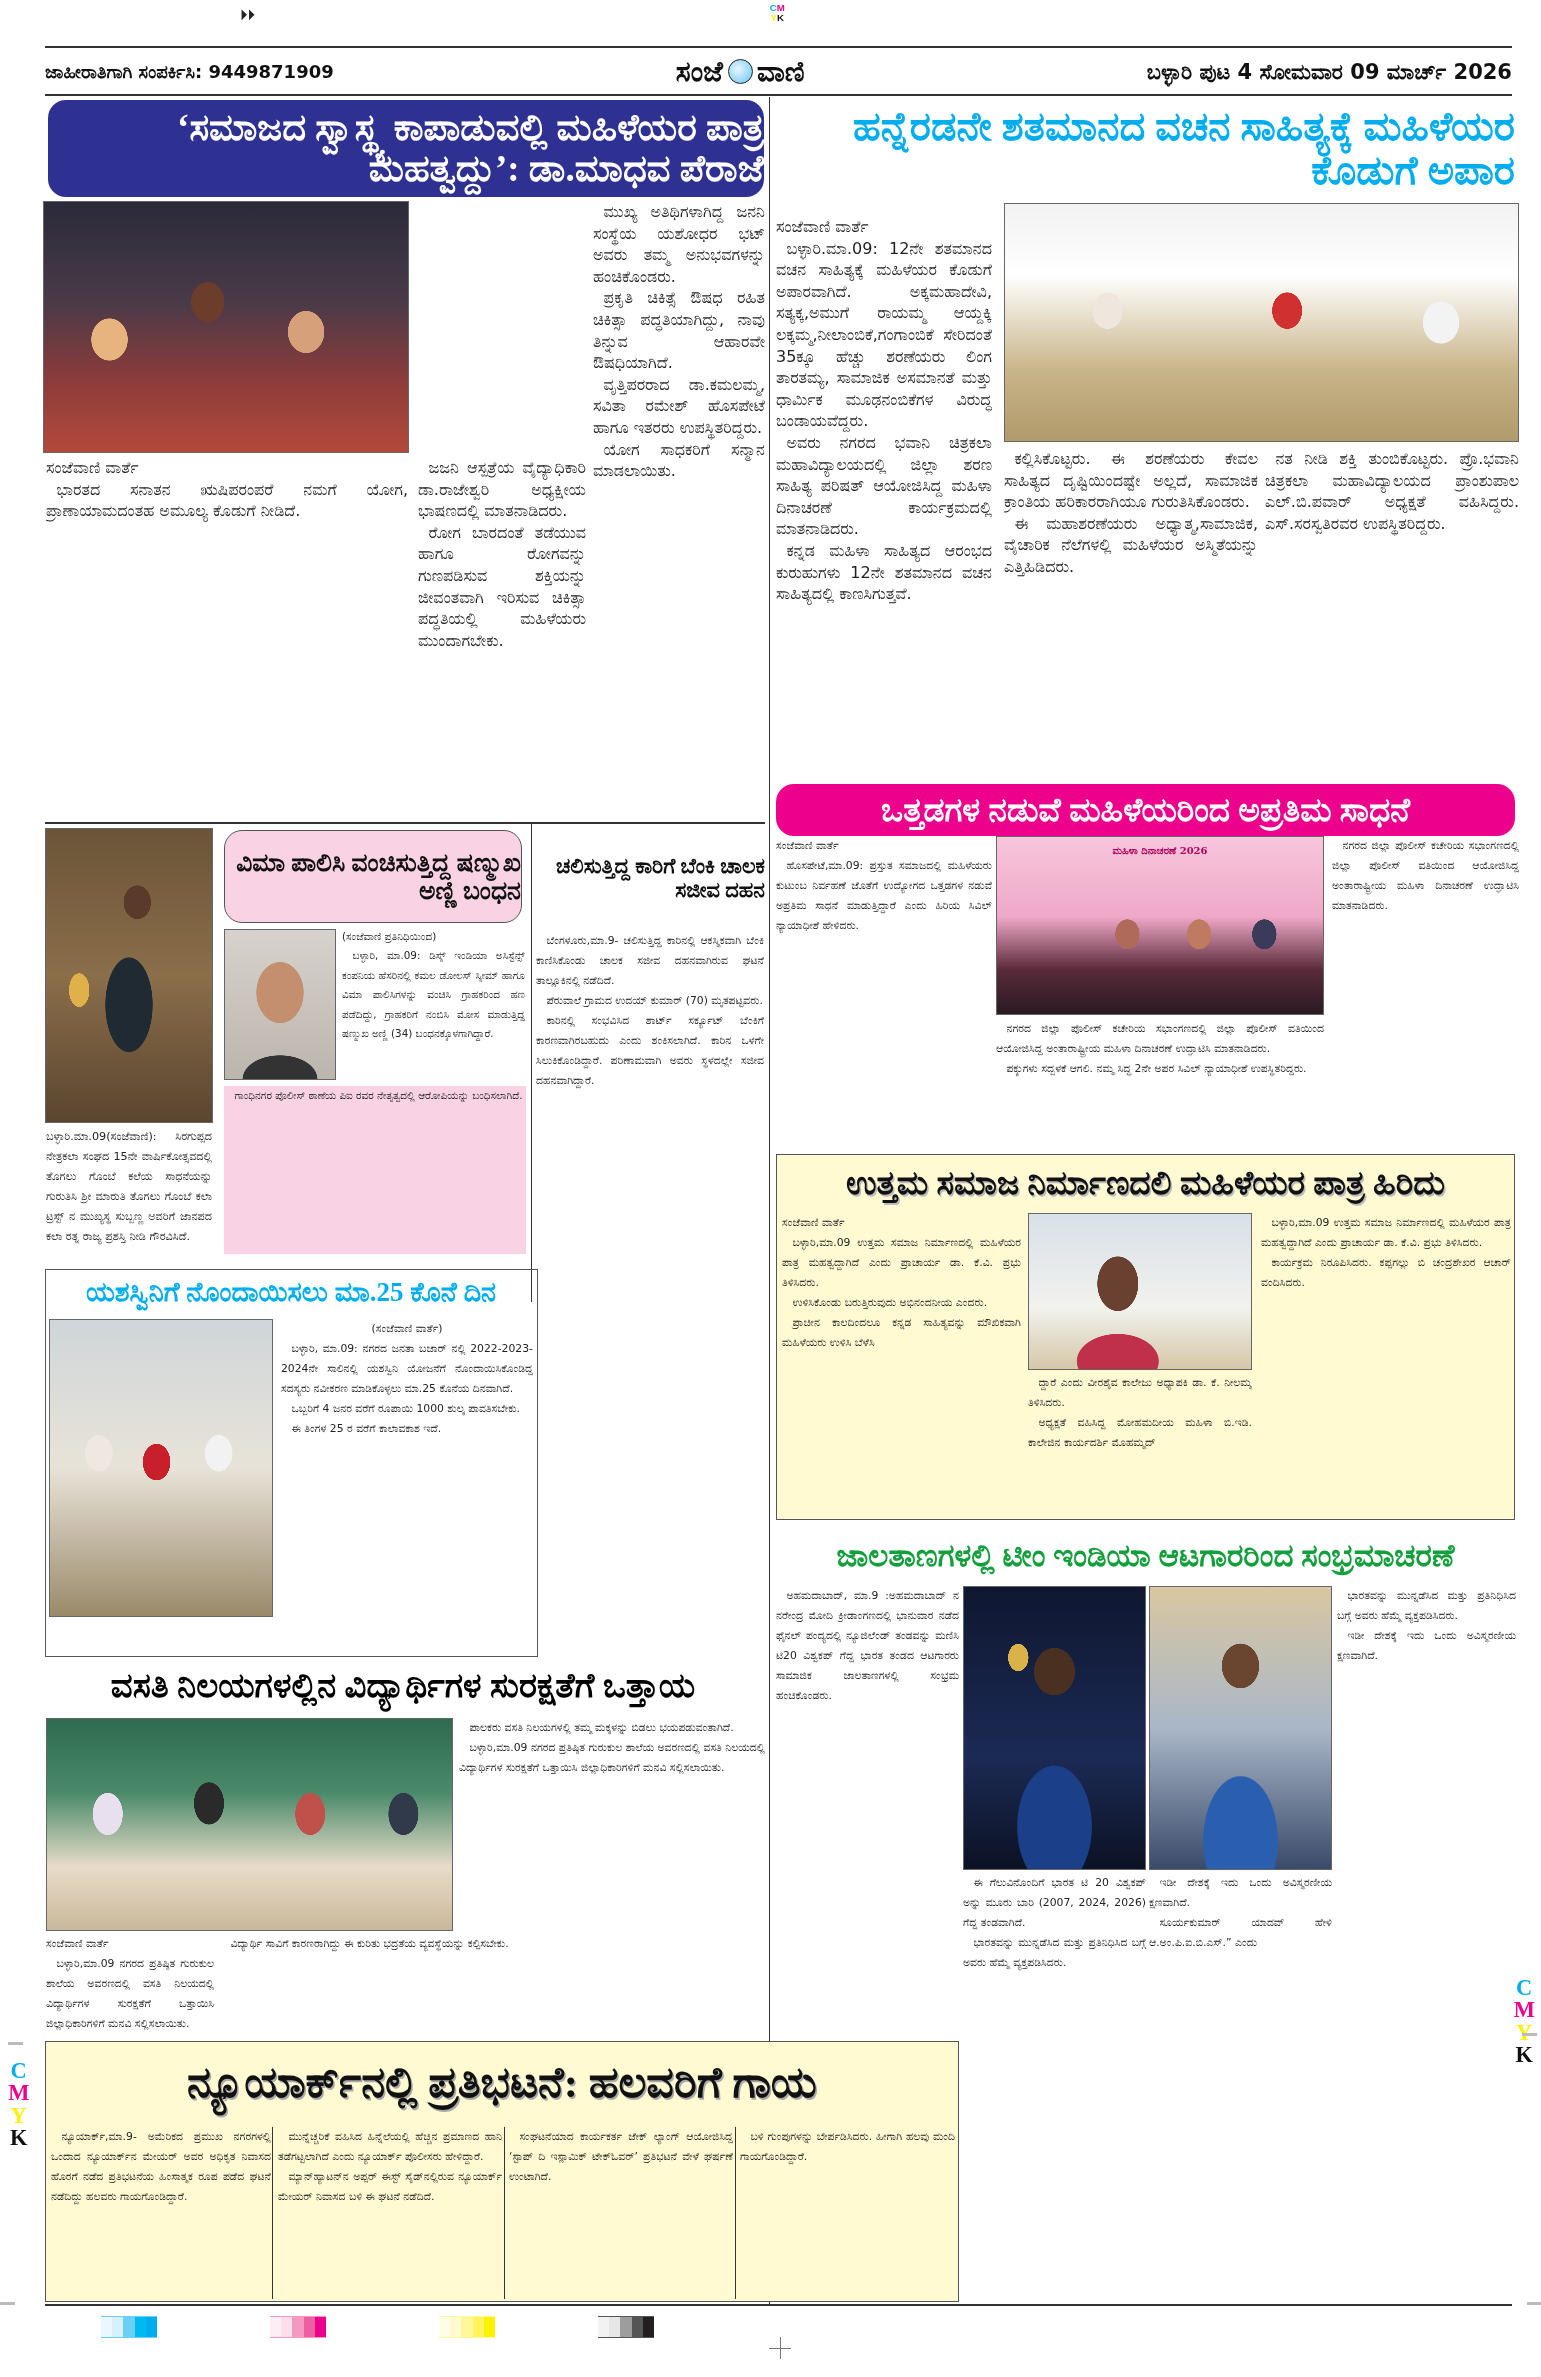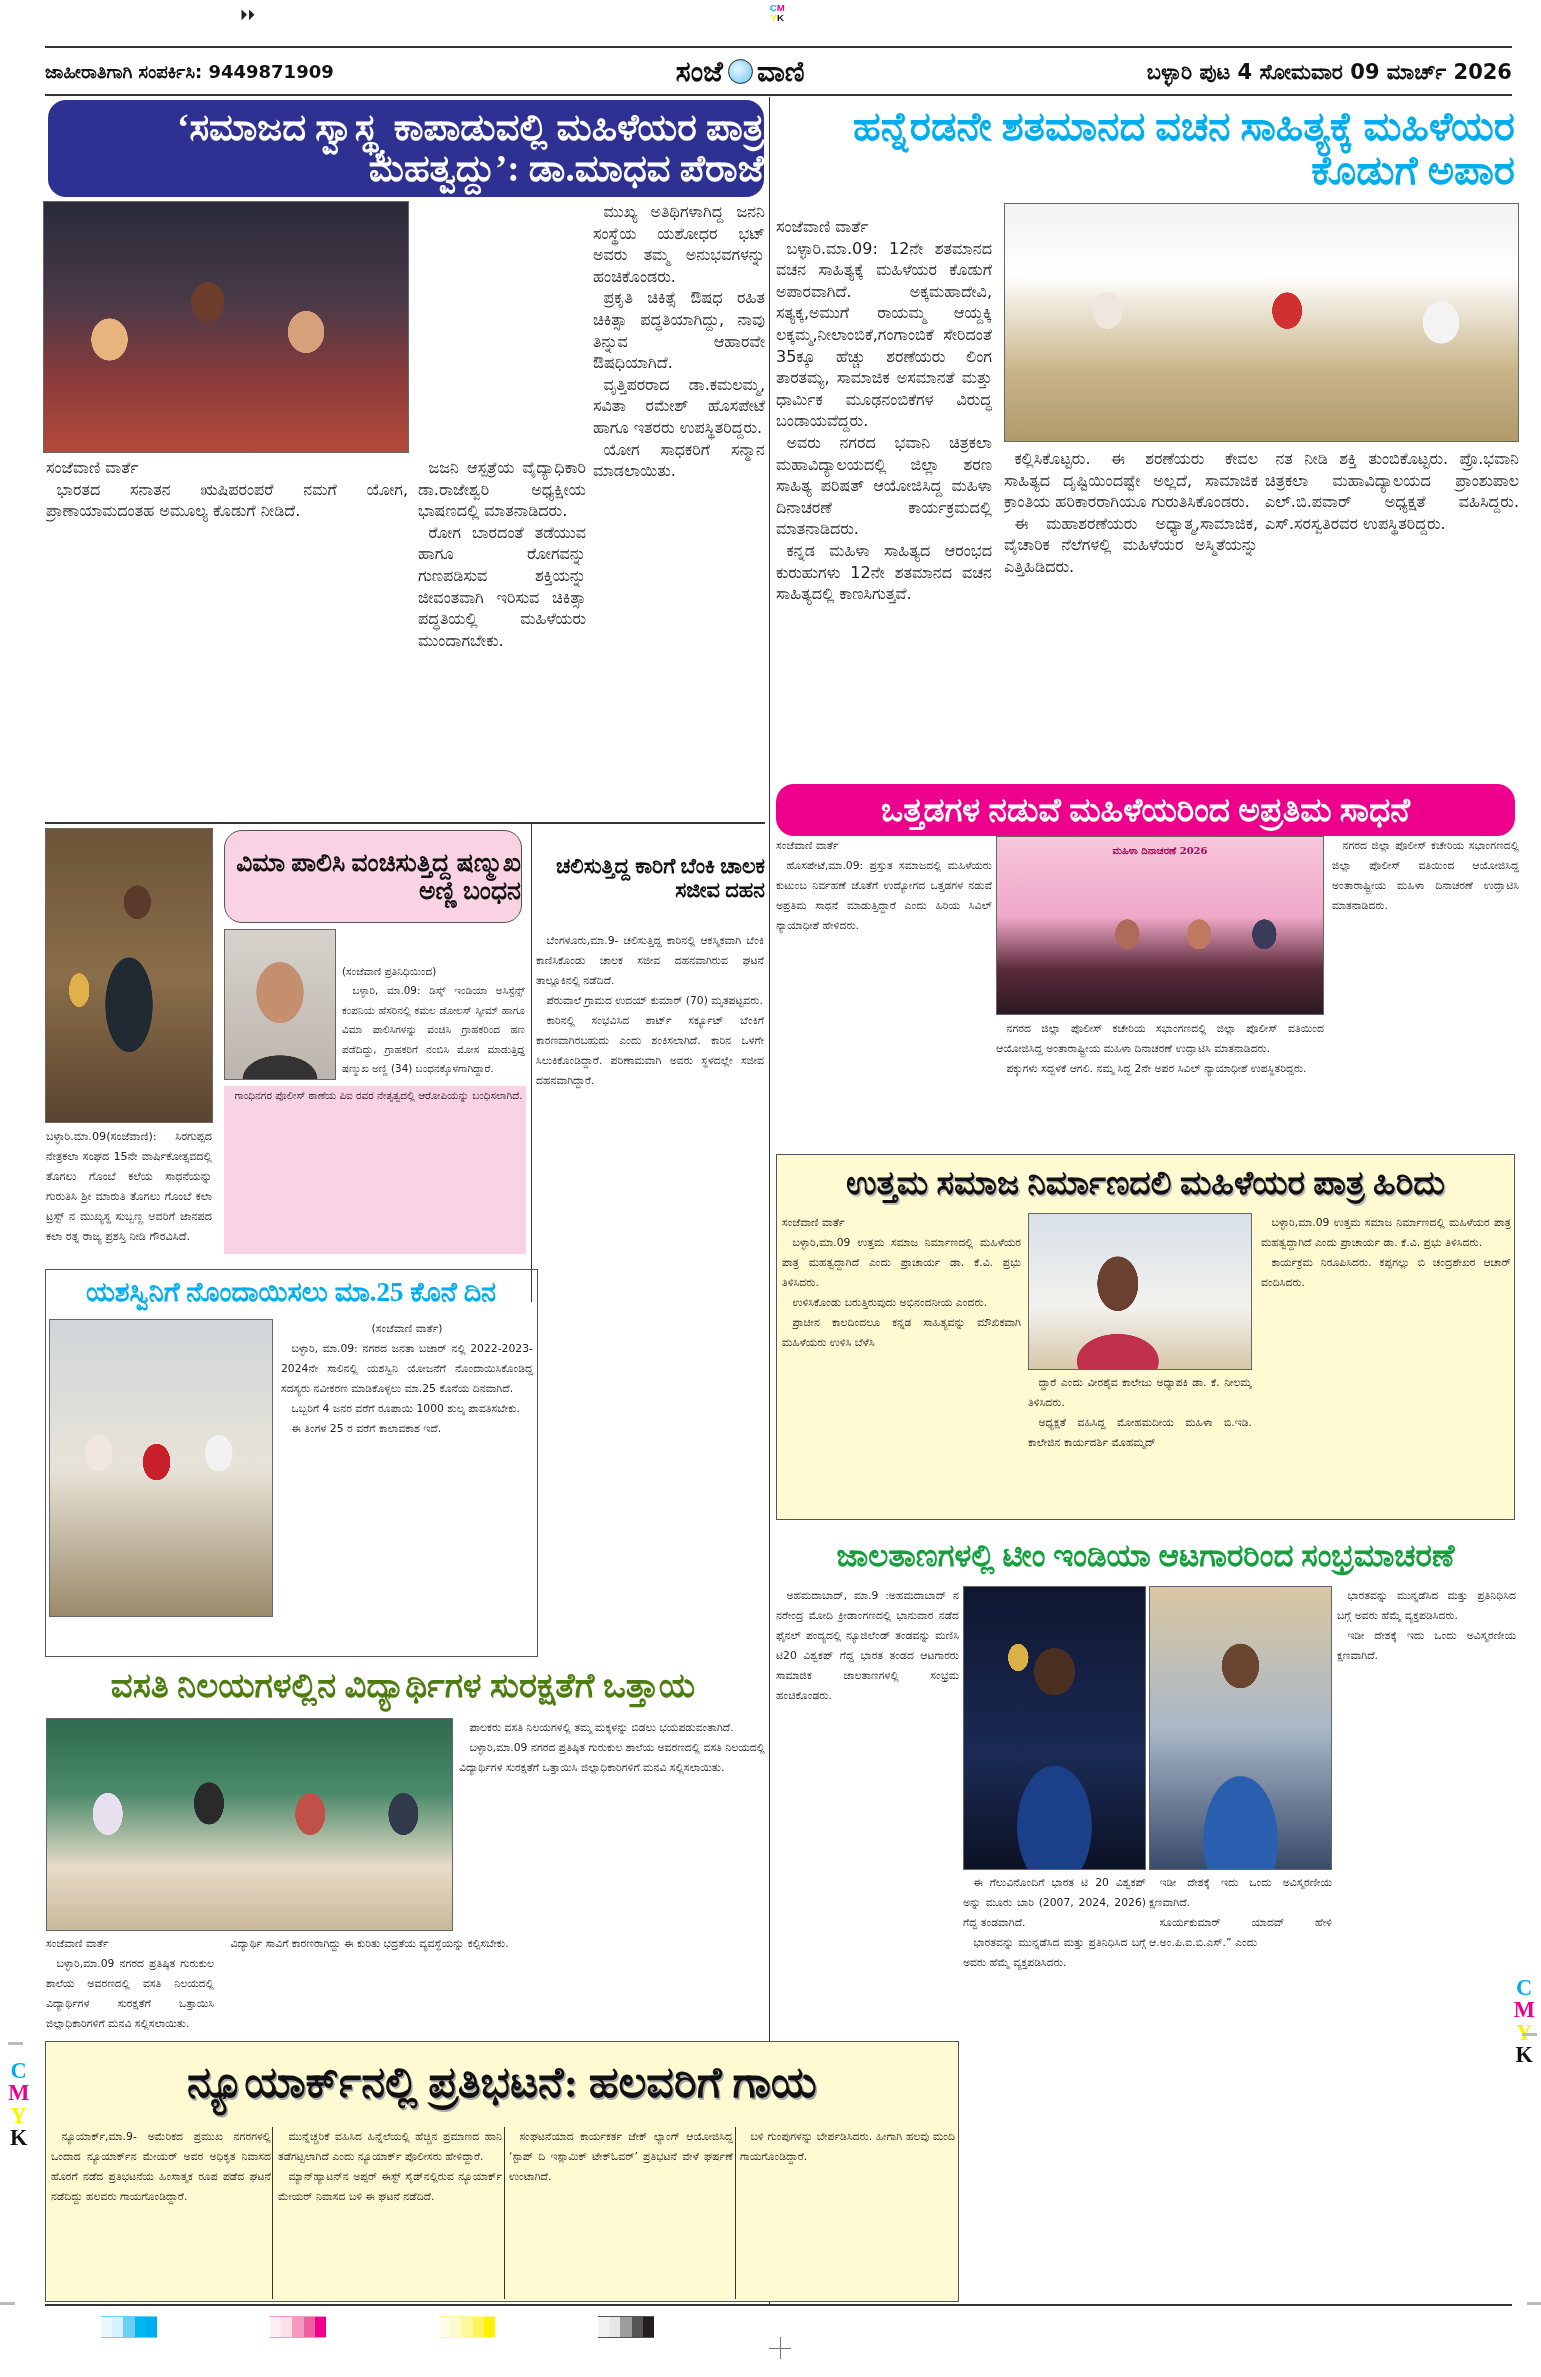--- a/index.html
+++ b/index.html
@@ -22,21 +22,21 @@
   .mh-globe { width: 25px; height: 25px; border-radius: 50%; background: radial-gradient(circle at 40% 40%, #e6f6ff, #66c6f0); border: 1.5px solid #222; }
   .mh-right { font-family: "DejaVu Sans", sans-serif; font-weight: bold; font-size: 21px; color: #111; }
 
   
   .hl { position: absolute; display: flex; align-items: center; justify-content: center; text-align: right; font-family: Liberation Serif, serif; font-weight: bold; line-height: 1.1; border-radius: 18px; }
   .hl-blue { background: #2e3192; color: #fff; }
   .hl-cyan { color: #00aeef; }
   .hl-pink-bg { background: #ec008c; color: #fff; }
   .hl-lightpink { background: #f9d3e4; color: #111; border: 1.5px solid #555; }
   .hl-green { color: #13a03c; }
-  .hl-magenta { color: #4d7c0f; }
+  .hl-magenta { color: #000000; }
   .hl-black { color: #111; }
 
   
   .col { position: absolute; font-family: "DejaVu Sans", sans-serif; font-size: 16px; line-height: 21.6px; text-align: justify; color: #222; overflow: hidden; }
   .col p { text-indent: 10.4px; }
   .vsep { position: absolute; width: 0.7px; background: #333; }
 
   
   .photo { position: absolute; overflow: hidden; border: 0.7px solid #666; }
   .ph-event1 { background:
@@ -168,21 +168,21 @@
 <div class="col" style="left:1265px; top:448px; width:254px; height:317px;">
   <p>ನತ ನೀಡಿ ಶಕ್ತಿ ತುಂಬಿಕೊಟ್ಟರು. ಪ್ರೊ.ಭವಾನಿ ಚಿತ್ರಕಲಾ ಮಹಾವಿದ್ಯಾಲಯದ ಪ್ರಾಂಶುಪಾಲ ಎಲ್.ಬಿ.ಪವಾರ್ ಅಧ್ಯಕ್ಷತೆ ವಹಿಸಿದ್ದರು. ಎಸ್.ಸರಸ್ವತಿರವರ ಉಪಸ್ಥಿತರಿದ್ದರು.</p>
 </div>
 
 <div class="rule" style="left:45px; top:822px; width:720px; height:1.5px;"></div>
 <div class="photo ph-award" style="left:45px; top:828px; width:168px; height:295px;"></div>
 <div class="caption" style="left:46px; top:1127px; width:166px; height:134px;">ಬಳ್ಳಾರಿ.ಮಾ.09(ಸಂಜೆವಾಣಿ): ಸಿರಗುಪ್ಪದ ನೇತ್ರಕಲಾ ಸಂಘದ 15ನೇ ವಾರ್ಷಿಕೋತ್ಸವದಲ್ಲಿ ತೊಗಲು ಗೊಂಬೆ ಕಲೆಯ ಸಾಧನೆಯನ್ನು ಗುರುತಿಸಿ ಶ್ರೀ ಮಾರುತಿ ತೊಗಲು ಗೊಂಬೆ ಕಲಾ ಟ್ರಸ್ಟ್ ನ ಮುಖ್ಯಸ್ಥ ಸುಬ್ಬಣ್ಣ ಅವರಿಗೆ ಜಾನಪದ ಕಲಾ ರತ್ನ ರಾಜ್ಯ ಪ್ರಶಸ್ತಿ ನೀಡಿ ಗೌರವಿಸಿದೆ.</div>
 
 <div class="hl hl-lightpink" style="left:224px; top:830px; width:298px; height:93px; font-size:25px;">ವಿಮಾ ಪಾಲಿಸಿ ವಂಚಿಸುತ್ತಿದ್ದ ಷಣ್ಮುಖ ಅಣ್ಣಿ ಬಂಧನ</div>
 <div class="photo ph-portrait" style="left:224px; top:929px; width:112px; height:151px;"></div>
-<div class="col" style="left:342px; top:962px; width:183px; height:157px; font-size:10.4px; line-height:19.4px;">
+<div class="col" style="left:342px; top:927px; width:183px; height:157px; font-size:10.4px; line-height:19.4px;">
   <div>(ಸಂಜೆವಾಣಿ ಪ್ರತಿನಿಧಿಯಿಂದ)</div>
   <p>ಬಳ್ಳಾರಿ, ಮಾ.09: ಡಿಸ್ಕ್ ಇಂಡಿಯಾ ಅಸಿಸ್ಟೆನ್ಸ್ ಕಂಪನಿಯ ಹೆಸರಿನಲ್ಲಿ ಕಮಲ ಡೋಲಸ್ ಸ್ಕೀಮ್ ಹಾಗೂ ವಿಮಾ ಪಾಲಿಸಿಗಳನ್ನು ವಂಚಿಸಿ ಗ್ರಾಹಕರಿಂದ ಹಣ ಪಡೆದಿದ್ದು, ಗ್ರಾಹಕರಿಗೆ ನಂಬಿಸಿ ಮೋಸ ಮಾಡುತ್ತಿದ್ದ ಷಣ್ಮುಖ ಅಣ್ಣಿ (34) ಬಂಧನಕ್ಕೊಳಗಾಗಿದ್ದಾರೆ.</p>
 </div>
 <div class="col" style="left:224px; top:1086px; width:302px; height:168px; font-size:10.4px; line-height:19.4px; background:#f9d3e4;">
   <p>ಗಾಂಧಿನಗರ ಪೊಲೀಸ್ ಠಾಣೆಯ ಪಿಐ ರವರ ನೇತೃತ್ವದಲ್ಲಿ ಆರೋಪಿಯನ್ನು ಬಂಧಿಸಲಾಗಿದೆ.</p>
 </div>
 
 <div class="vsep" style="left:531px; top:824px; height:478px;"></div>
 <div class="hl hl-black" style="left:534px; top:830px; width:231px; height:97px; font-size:21px;">ಚಲಿಸುತ್ತಿದ್ದ ಕಾರಿಗೆ ಬೆಂಕಿ ಚಾಲಕ ಸಜೀವ ದಹನ</div>
 <div class="col" style="left:536px; top:931px; width:228px; height:746px; font-size:10.8px; line-height:20px;">

